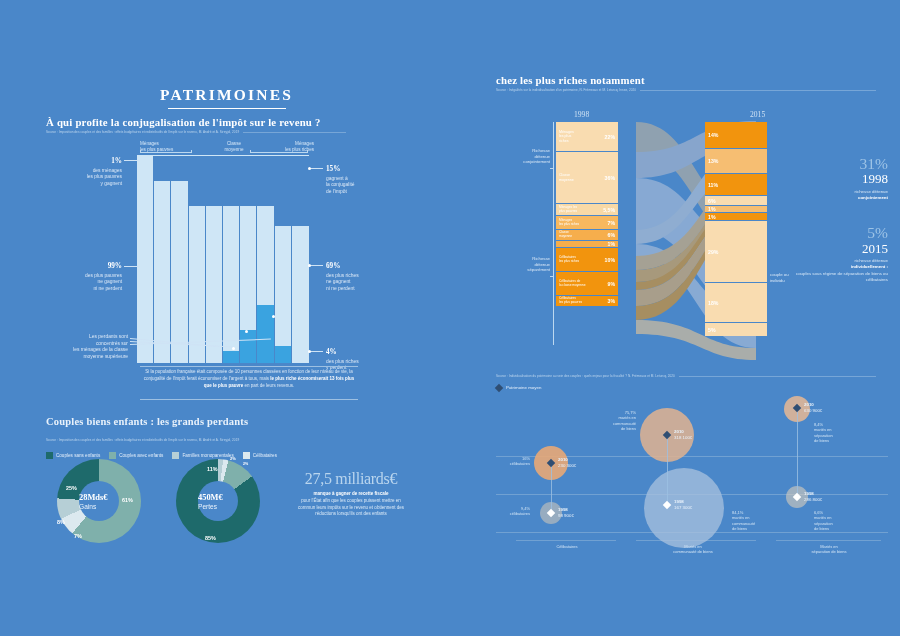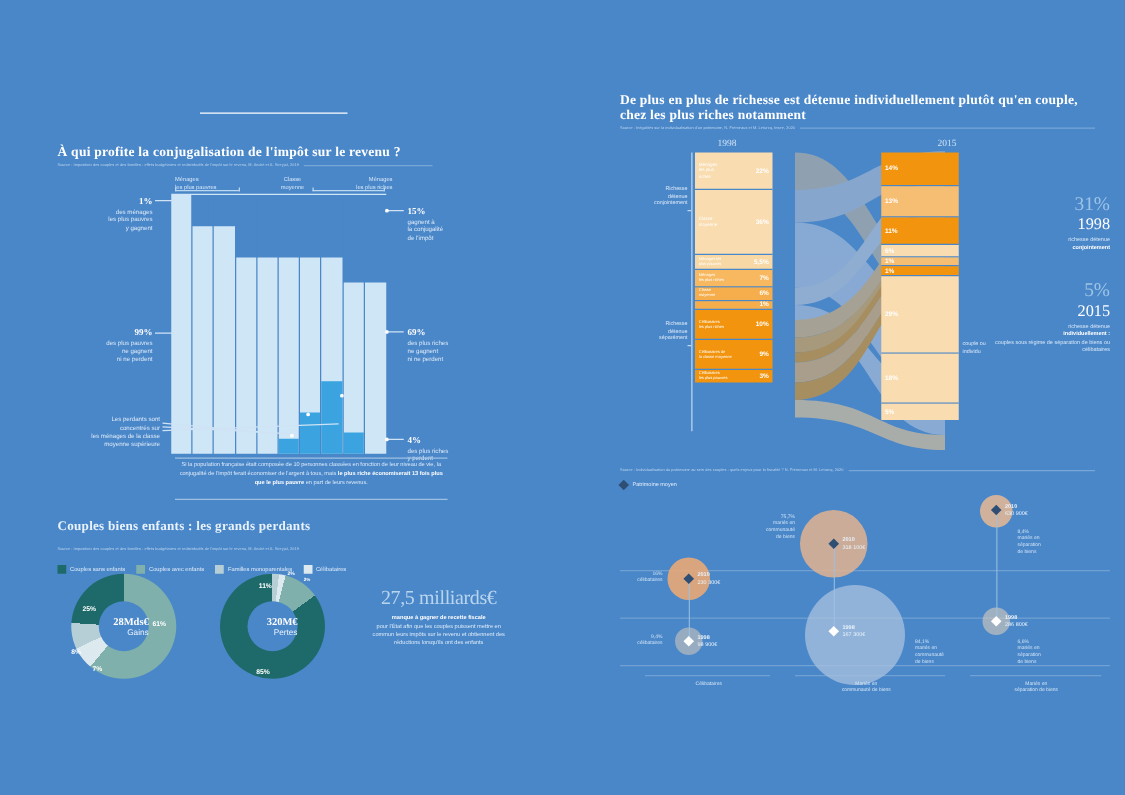--- a/index.html
+++ b/index.html
@@ -61,21 +61,21 @@
   #cap-bot { position:absolute; left:140px; top:399px; width:218px; height:1px; background:#9dc0e2; }
 
   
   #q2 { position:absolute; left:46px; top:416px; width:340px; }
   #legend { display:flex; gap:9px; margin-top:7px; }
   .lg { display:flex; align-items:center; gap:3px; font-size:4.6px; color:#e3eefa; }
   .sw { width:7px; height:7px; display:inline-block; }
 
   .donut { position:absolute; border-radius:50%; }
   .donut .hole { position:absolute; border-radius:50%; background:#4a87c9;
-                 display:flex; flex-direction:column; align-items:flex-end; justify-content:center; }
+                 display:flex; flex-direction:column; align-items:flex-start; justify-content:center; }
   .hole .v { font-family:"Liberation Serif",serif; font-weight:bold; font-size:8.4px; color:#fff; }
   .hole .k { font-size:6.6px; color:#eaf3fc; margin-top:1px; }
   .pct { position:absolute; font-size:5.4px; font-weight:bold; color:#ffffff; }
 
   #bigfig { position:absolute; left:296px; top:470px; width:110px; text-align:center; }
   #bigfig .num { font-family:"Liberation Serif",serif; font-size:16px; color:#b9d5ee; letter-spacing:-.3px;}
   #bigfig .txt { font-size:4.5px; line-height:1.5; color:#dcebf8; margin-top:3px; }
   #bigfig .txt b { color:#ffffff; }
 
   
@@ -114,20 +114,21 @@
   .axis { position:absolute; height:1px; background:#7fa9d4; opacity:.75; }
   .vlink { position:absolute; width:1px; background:#9cc0e2; opacity:.8; }
   .axlbl { position:absolute; font-size:4px; line-height:1.3; color:#d3e5f6; text-align:center; }
 </style>
 </head>
 <body>
 
 <div class="page">
 
   <div id="title-wrap">
+    <div class="h1">PATRIMOINES</div>
     <div id="title-rule"></div>
   </div>
 
   <div id="q1">
     <div class="h2">À qui profite la conjugalisation de l'impôt sur le revenu ?</div>
     <div class="srcline">
       <span class="src">Source : Imposition des couples et des familles : effets budgétaires et redistributifs de l'impôt sur le revenu, M. André et A. Sireyjol, 2019</span>
       <span class="rule"></span>
     </div>
   </div>
@@ -260,39 +261,38 @@
     </div>
   </div>
   <div class="pct" style="left:122px; top:497px;">61%</div>
   <div class="pct" style="left:66px;  top:485px;">25%</div>
   <div class="pct" style="left:57px;  top:519px;">8%</div>
   <div class="pct" style="left:74px;  top:533px;">7%</div>
 
   <div class="donut" style="left:176px; top:459px; width:84px; height:84px;
        background:conic-gradient(#b6cfd6 0deg 7.2deg, #dce9ef 7.2deg 14.4deg, #7fb0ab 14.4deg 54deg, #1e6a6b 54deg 360deg);">
     <div class="hole" style="left:22px; top:22px; width:40px; height:40px;">
-      <span class="v">320M€</span>
+      <span class="v">450M€</span>
       <span class="k">Pertes</span>
     </div>
   </div>
   <div class="pct" style="left:205px; top:535px;">85%</div>
   <div class="pct" style="left:207px; top:466px;">11%</div>
   <div class="pct" style="left:230px; top:456px; font-size:4px;">2%</div>
   <div class="pct" style="left:243px; top:462px; font-size:3.6px;">2%</div>
 
   <div id="bigfig">
     <div class="num">27,5 milliards€</div>
     <div class="txt">
       <b>manque à gagner de recette fiscale</b><br>
       <span>pour l'État afin que les couples puissent mettre en commun leurs impôts sur le revenu et obtiennent des réductions lorsqu'ils ont des enfants</span>
     </div>
   </div>
 
   <div id="q3">
-    <div class="h2">De plus en plus de richesse est détenue individuellement plutôt qu'en couple,</div>
     <div class="h2">chez les plus riches notamment</div>
     <div class="srcline">
       <span class="src">Source : Inégalités sur la individualisation d'un patrimoine, N. Frémeaux et M. Leturcq, Insee, 2020</span>
       <span class="rule"></span>
     </div>
   </div>
 
   <div class="yr" style="left:574px; top:110px;">1998</div>
   <div class="yr" style="left:750px; top:110px;">2015</div>
 

